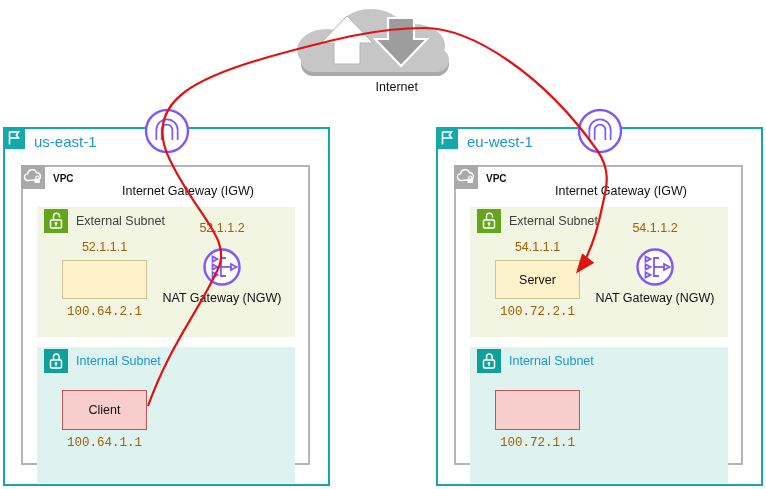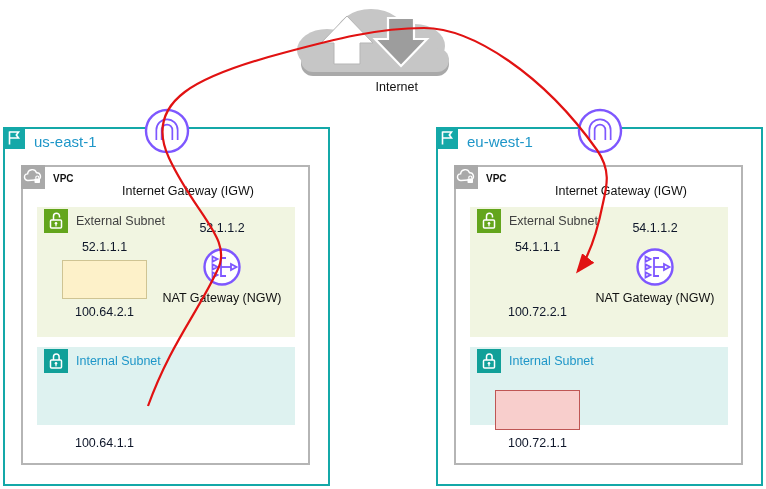--- a/index.html
+++ b/index.html
@@ -19,30 +19,30 @@
   .igw-icon{position:absolute;left:138px;top:-22px;width:48px;height:48px;z-index:6;}
   
   .vpc{position:absolute;left:16px;top:36px;width:289px;height:300px;border:2px solid #b5b5b5;
        background:#fff;box-sizing:border-box;}
   .vpc-icon{position:absolute;left:-2px;top:-2px;width:24px;height:24px;background:#a9a9a9;}
   .vpc-label{position:absolute;left:30px;top:6px;font-size:10px;font-weight:bold;color:#111;}
   .igw-label{position:absolute;left:58px;top:17px;width:214px;text-align:center;font-size:12.5px;color:#111;}
   
   .subnet{position:absolute;left:14px;width:258px;}
   .subnet.external{top:40px;height:130px;background:#f1f5e1;}
-  .subnet.internal{top:180px;height:78px;background:#def2f0;}
+  .subnet.internal{top:180px;height:136px;background:#def2f0;}
   .lock{position:absolute;left:7px;top:2px;width:24px;height:24px;}
   .lock.green{background:#63a51c;}
   .lock.teal{background:#11a099;}
   .subnet-label{position:absolute;left:39px;top:7px;font-size:12.5px;}
   .ext-label{color:#404040;}
   .int-label{color:#1e96c8;}
-  .ip{position:absolute;font-size:12.5px;color:#0f172a;text-align:center;}
+  .ip{position:absolute;font-size:12.5px;color:#a16207;text-align:center;}
   .ip-top{left:25px;top:33px;width:85px;}
-  .ip-bottom{left:25px;top:98px;width:85px;}
+  .ip-bottom{left:25px;top:98px;width:85px;font-family:Liberation Mono, monospace;}
   .internal .ip-bottom{top:89px;}
   .nat-ip{left:135px;top:14px;width:100px;}
   .instance{position:absolute;left:25px;width:85px;height:39px;box-sizing:border-box;
             display:flex;align-items:center;justify-content:center;font-size:12.5px;color:#111;}
   .instance.yellow{top:53px;background:#fdf1c9;border:1px solid #cfc493;}
   .instance.pink{top:43px;height:40px;background:#f8cecc;border:1px solid #bf5654;}
   .nat-icon{position:absolute;left:165px;top:40px;width:40px;height:40px;}
   .nat-label{position:absolute;left:85px;top:84px;width:200px;text-align:center;font-size:12.5px;color:#111;}
   
   #flow-overlay{position:absolute;left:0;top:0;width:766px;height:489px;z-index:50;pointer-events:none;}
@@ -155,20 +155,23 @@
         <div class="nat-label">NAT Gateway (NGW)</div>
       </div>
 
       <div class="subnet internal">
         <div class="lock teal">
           <svg width="24" height="24">
               <use href="#sym-lock-closed"></use>
             </svg>
         </div>
         <div class="subnet-label int-label">Internal Subnet</div>
+        <div class="instance pink">
+          <span>Client</span>
+        </div>
         <div class="ip ip-bottom">100.64.1.1</div>
       </div>
     </div>
   </div>
 
   <div class="region region-right">
     <div class="flag">
       <svg width="22" height="22">
           <use href="#sym-flag"></use>
         </svg>
@@ -190,20 +193,23 @@
       <div class="igw-label">Internet Gateway (IGW)</div>
 
       <div class="subnet external">
         <div class="lock green">
           <svg width="24" height="24">
               <use href="#sym-lock-open"></use>
             </svg>
         </div>
         <div class="subnet-label ext-label">External Subnet</div>
         <div class="ip ip-top">54.1.1.1</div>
+        <div class="instance yellow">
+          <span>Server</span>
+        </div>
         <div class="ip ip-bottom">100.72.2.1</div>
         <div class="ip nat-ip">54.1.1.2</div>
         <div class="nat-icon">
           <svg width="40" height="40">
               <use href="#sym-nat"></use>
             </svg>
         </div>
         <div class="nat-label">NAT Gateway (NGW)</div>
       </div>
 

